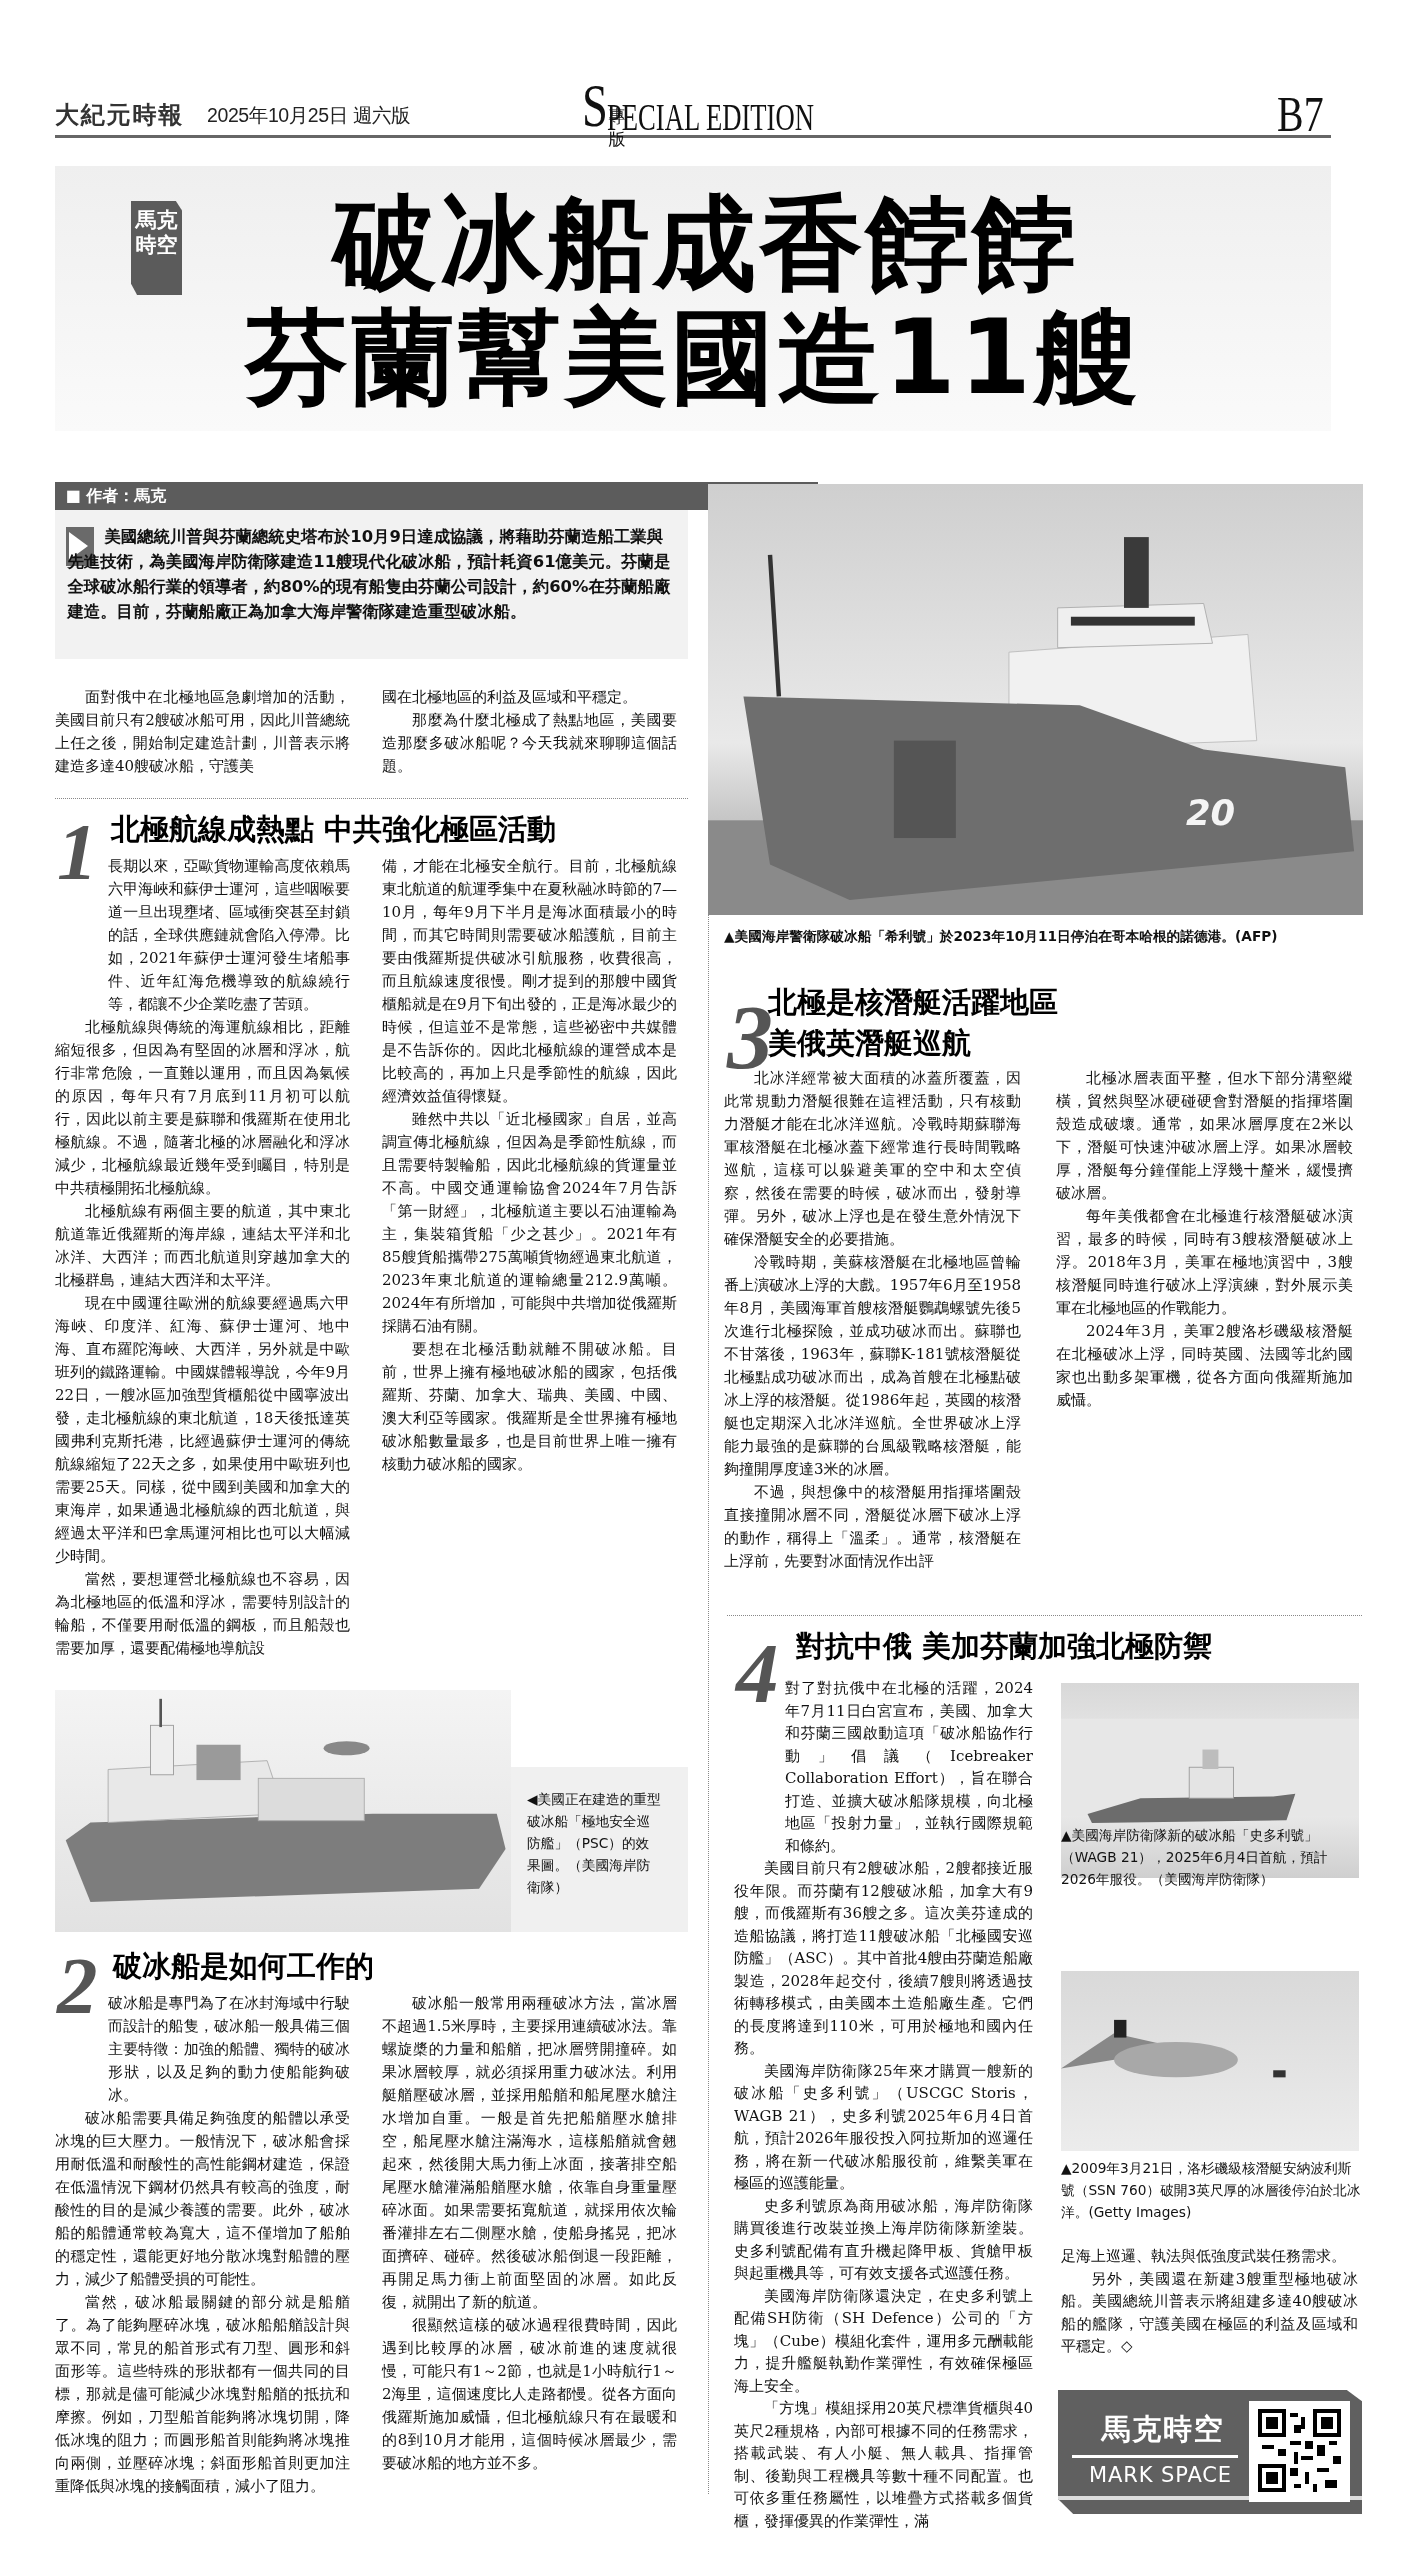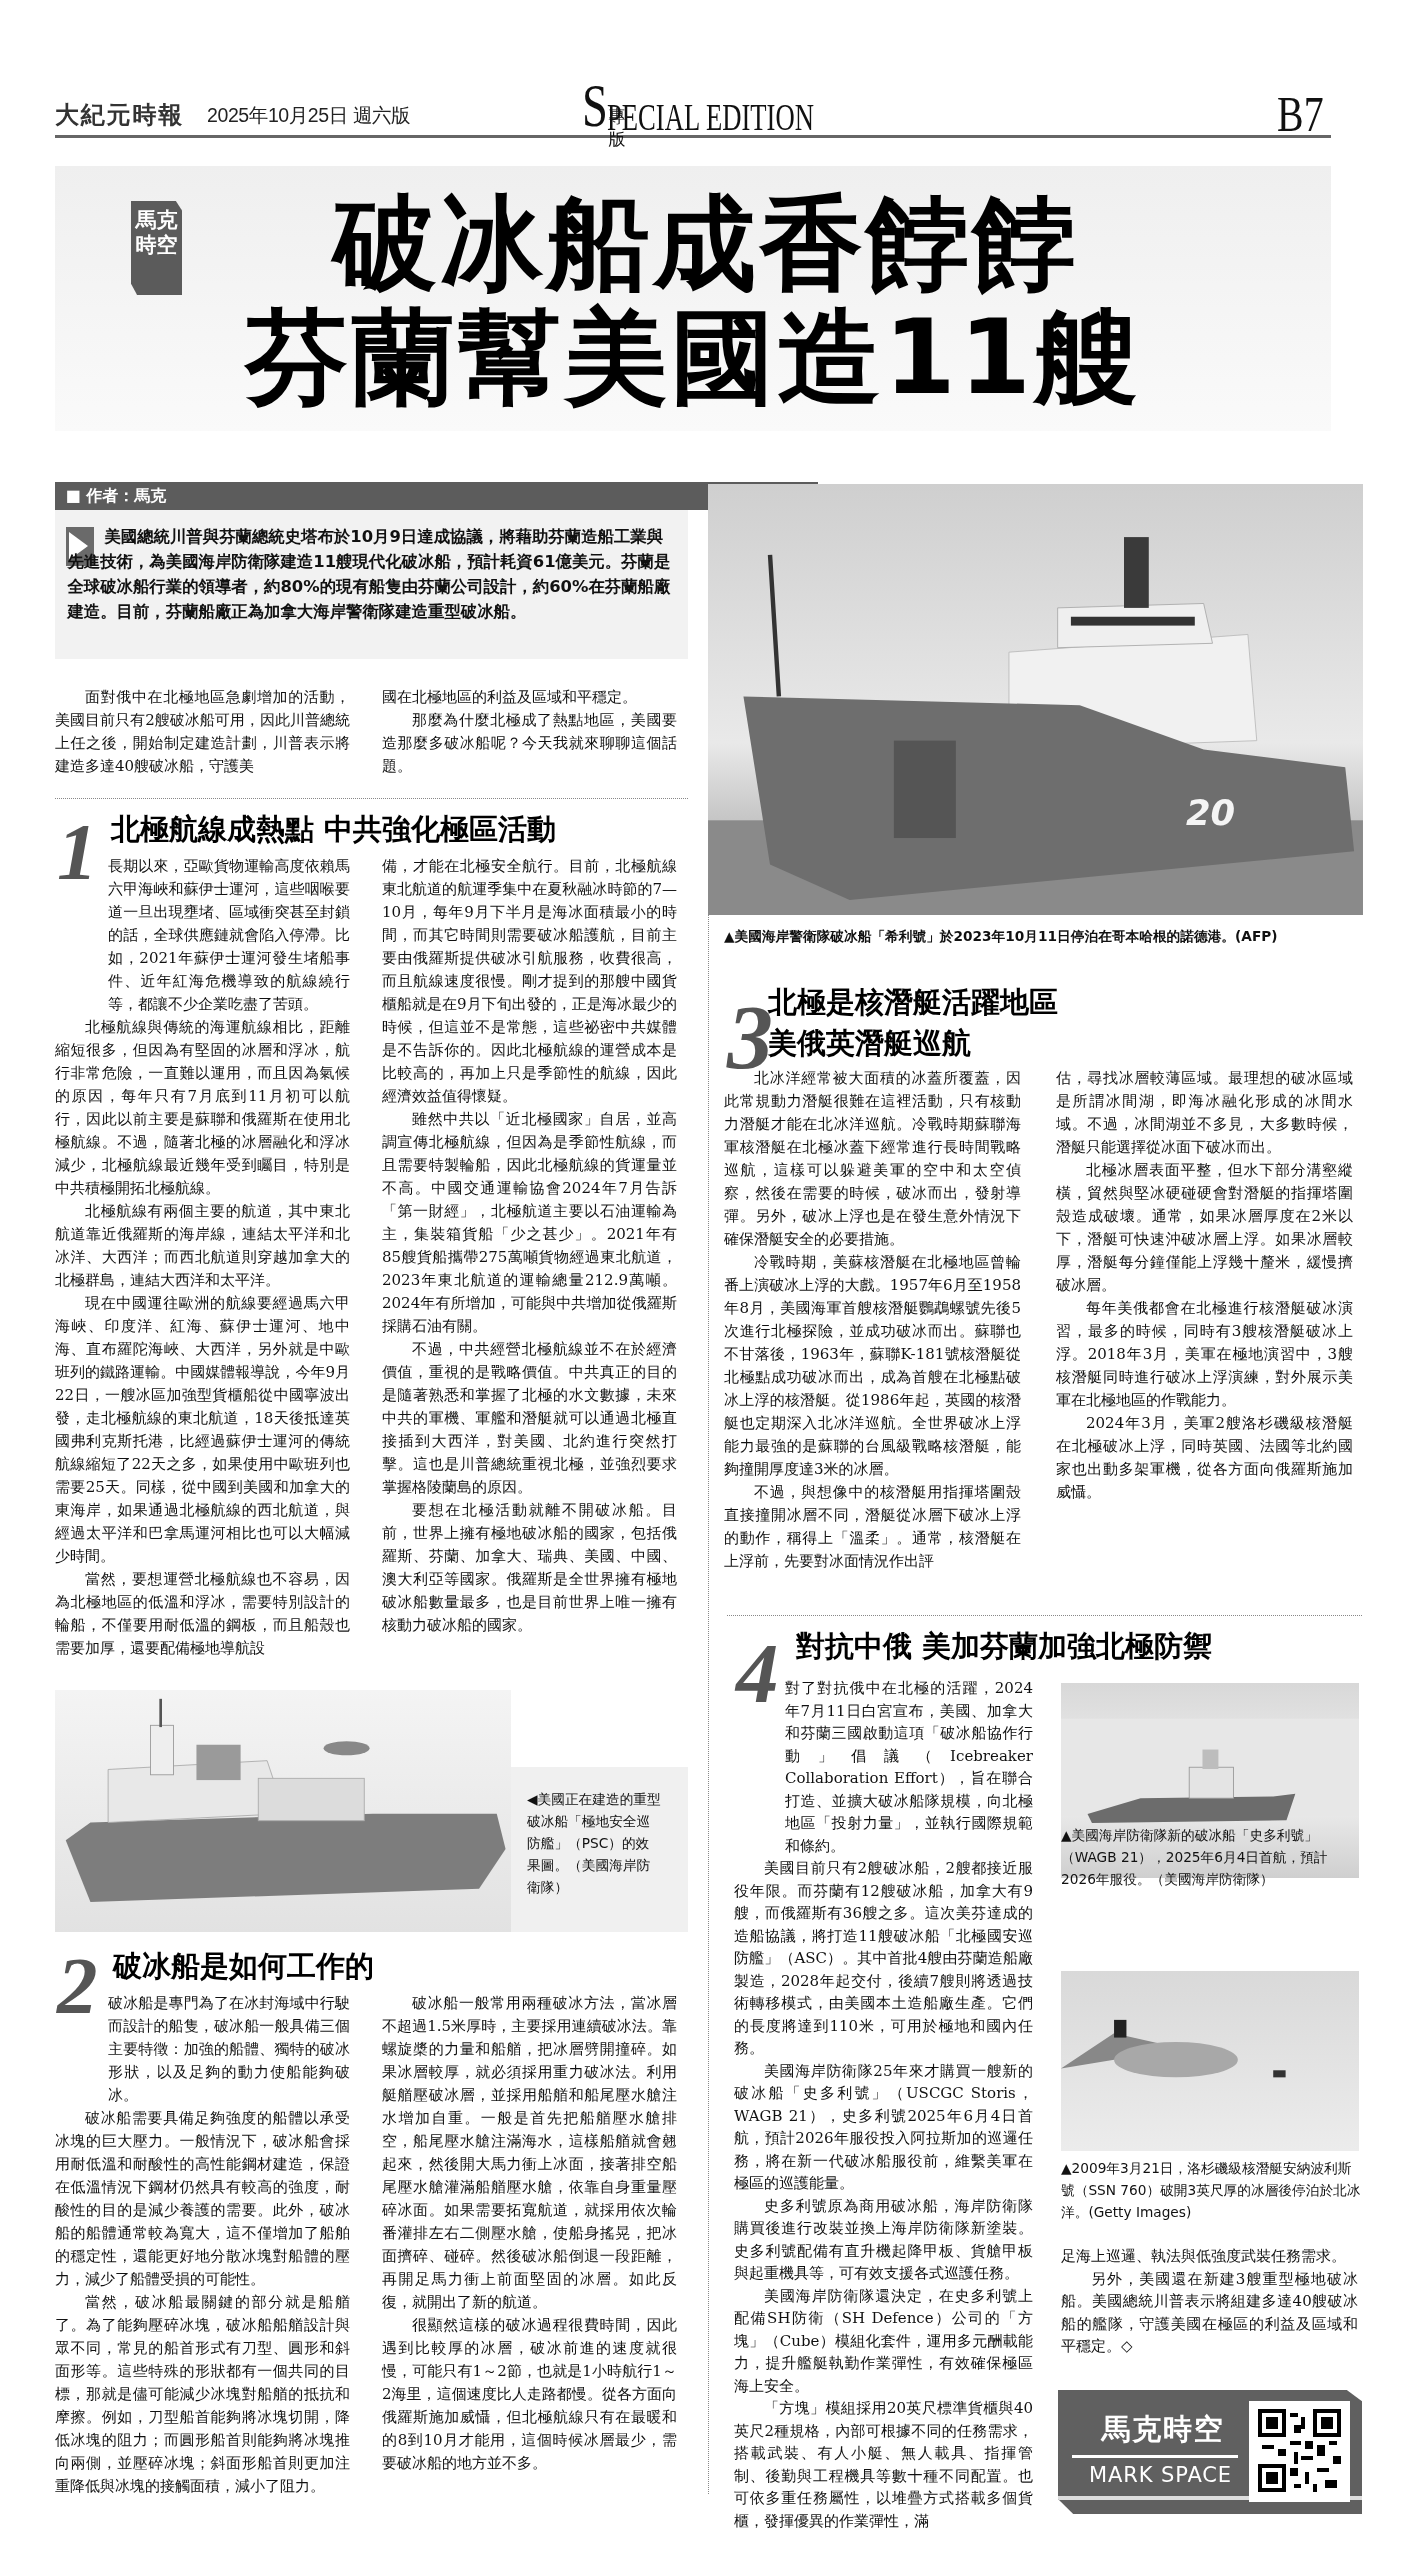--- a/index.html
+++ b/index.html
@@ -93,21 +93,20 @@
 <div class="abs body-text col" style="left:55px; top:855px;">
   <p style="text-indent:0; padding-left:53px">長期以來，亞歐貨物運輸高度依賴馬六甲海峽和蘇伊士運河，這些咽喉要道一旦出現壅堵、區域衝突甚至封鎖的話，全球供應鏈就會陷入停滯。比如，2021年蘇伊士運河發生堵船事件、近年紅海危機導致的航線繞行等，都讓不少企業吃盡了苦頭。</p>
   <p>北極航線與傳統的海運航線相比，距離縮短很多，但因為有堅固的冰層和浮冰，航行非常危險，一直難以運用，而且因為氣候的原因，每年只有7月底到11月初可以航行，因此以前主要是蘇聯和俄羅斯在使用北極航線。不過，隨著北極的冰層融化和浮冰減少，北極航線最近幾年受到矚目，特別是中共積極開拓北極航線。</p>
   <p>北極航線有兩個主要的航道，其中東北航道靠近俄羅斯的海岸線，連結太平洋和北冰洋、大西洋；而西北航道則穿越加拿大的北極群島，連結大西洋和太平洋。</p>
   <p>現在中國運往歐洲的航線要經過馬六甲海峽、印度洋、紅海、蘇伊士運河、地中海、直布羅陀海峽、大西洋，另外就是中歐班列的鐵路運輸。中國媒體報導說，今年9月22日，一艘冰區加強型貨櫃船從中國寧波出發，走北極航線的東北航道，18天後抵達英國弗利克斯托港，比經過蘇伊士運河的傳統航線縮短了22天之多，如果使用中歐班列也需要25天。同樣，從中國到美國和加拿大的東海岸，如果通過北極航線的西北航道，與經過太平洋和巴拿馬運河相比也可以大幅減少時間。</p>
   <p>當然，要想運營北極航線也不容易，因為北極地區的低溫和浮冰，需要特別設計的輪船，不僅要用耐低溫的鋼板，而且船殼也需要加厚，還要配備極地導航設</p>
 </div>
 <div class="abs body-text col" style="left:382px; top:855px;">
   <p style="text-indent:0">備，才能在北極安全航行。目前，北極航線東北航道的航運季集中在夏秋融冰時節的7—10月，每年9月下半月是海冰面積最小的時間，而其它時間則需要破冰船護航，目前主要由俄羅斯提供破冰引航服務，收費很高，而且航線速度很慢。剛才提到的那艘中國貨櫃船就是在9月下旬出發的，正是海冰最少的時候，但這並不是常態，這些祕密中共媒體是不告訴你的。因此北極航線的運營成本是比較高的，再加上只是季節性的航線，因此經濟效益值得懷疑。</p>
   <p>雖然中共以「近北極國家」自居，並高調宣傳北極航線，但因為是季節性航線，而且需要特製輪船，因此北極航線的貨運量並不高。中國交通運輸協會2024年7月告訴「第一財經」，北極航道主要以石油運輸為主，集裝箱貨船「少之甚少」。2021年有85艘貨船攜帶275萬噸貨物經過東北航道，2023年東北航道的運輸總量212.9萬噸。2024年有所增加，可能與中共增加從俄羅斯採購石油有關。</p>
-  <p>不過，中共經營北極航線並不在於經濟價值，重視的是戰略價值。中共真正的目的是隨著熟悉和掌握了北極的水文數據，未來中共的軍機、軍艦和潛艇就可以通過北極直接插到大西洋，對美國、北約進行突然打擊。這也是川普總統重視北極，並強烈要求掌握格陵蘭島的原因。</p>
   <p>要想在北極活動就離不開破冰船。目前，世界上擁有極地破冰船的國家，包括俄羅斯、芬蘭、加拿大、瑞典、美國、中國、澳大利亞等國家。俄羅斯是全世界擁有極地破冰船數量最多，也是目前世界上唯一擁有核動力破冰船的國家。</p>
 </div>
 
 <div class="abs photo" style="left:55px; top:1690px; width:456px; height:242px; background:linear-gradient(#f4f4f4,#e2e2e2);">
   <svg width="456" height="242" viewBox="0 0 516 274">
     <polygon points="12,170 40,150 360,140 500,140 510,180 480,225 40,240" fill="#7d7d7d"></polygon>
     <polygon points="60,90 240,80 260,140 60,150" fill="#e8e8e8" stroke="#aaa"></polygon>
     <rect x="108" y="40" width="26" height="56" fill="#eee" stroke="#999"></rect>
     <rect x="160" y="62" width="50" height="40" fill="#9a9a9a"></rect>
     <rect x="230" y="100" width="120" height="48" fill="#dcdcdc" stroke="#aaa"></rect>
@@ -150,21 +149,20 @@
 
 <div class="abs sec-num" style="left:727px; top:991px; font-size:92px; line-height:92px;">3</div>
 <div class="abs sec-title" style="left:768px; top:982px;">北極是核潛艇活躍地區</div>
 <div class="abs sec-title" style="left:768px; top:1023px;">美俄英潛艇巡航</div>
 <div class="abs body-text col" style="left:724px; top:1067px; width:297px;">
   <p>北冰洋經常被大面積的冰蓋所覆蓋，因此常規動力潛艇很難在這裡活動，只有核動力潛艇才能在北冰洋巡航。冷戰時期蘇聯海軍核潛艇在北極冰蓋下經常進行長時間戰略巡航，這樣可以躲避美軍的空中和太空偵察，然後在需要的時候，破冰而出，發射導彈。另外，破冰上浮也是在發生意外情況下確保潛艇安全的必要措施。</p>
   <p>冷戰時期，美蘇核潛艇在北極地區曾輪番上演破冰上浮的大戲。1957年6月至1958年8月，美國海軍首艘核潛艇鸚鵡螺號先後5次進行北極探險，並成功破冰而出。蘇聯也不甘落後，1963年，蘇聯K-181號核潛艇從北極點成功破冰而出，成為首艘在北極點破冰上浮的核潛艇。從1986年起，英國的核潛艇也定期深入北冰洋巡航。全世界破冰上浮能力最強的是蘇聯的台風級戰略核潛艇，能夠撞開厚度達3米的冰層。</p>
   <p>不過，與想像中的核潛艇用指揮塔圍殼直接撞開冰層不同，潛艇從冰層下破冰上浮的動作，稱得上「溫柔」。通常，核潛艇在上浮前，先要對冰面情況作出評</p>
 </div>
 <div class="abs body-text col" style="left:1056px; top:1067px; width:297px;">
-  <p style="text-indent:0">估，尋找冰層較薄區域。最理想的破冰區域是所謂冰間湖，即海冰融化形成的冰間水域。不過，冰間湖並不多見，大多數時候，潛艇只能選擇從冰面下破冰而出。</p>
   <p>北極冰層表面平整，但水下部分溝壑縱橫，貿然與堅冰硬碰硬會對潛艇的指揮塔圍殼造成破壞。通常，如果冰層厚度在2米以下，潛艇可快速沖破冰層上浮。如果冰層較厚，潛艇每分鐘僅能上浮幾十釐米，緩慢擠破冰層。</p>
   <p>每年美俄都會在北極進行核潛艇破冰演習，最多的時候，同時有3艘核潛艇破冰上浮。2018年3月，美軍在極地演習中，3艘核潛艇同時進行破冰上浮演練，對外展示美軍在北極地區的作戰能力。</p>
   <p>2024年3月，美軍2艘洛杉磯級核潛艇在北極破冰上浮，同時英國、法國等北約國家也出動多架軍機，從各方面向俄羅斯施加威懾。</p>
 </div>
 
 <div class="abs dotsep-h" style="left:727px; top:1615px; width:635px;"></div>
 
 <div class="abs sec-num" style="left:736px; top:1633px; font-size:85px;">4</div>
 <div class="abs sec-title" style="left:796px; top:1626px;">對抗中俄 美加芬蘭加強北極防禦</div>
 <div class="abs body-text" style="left:734px; top:1677px; width:299px; line-height:22.5px;">

